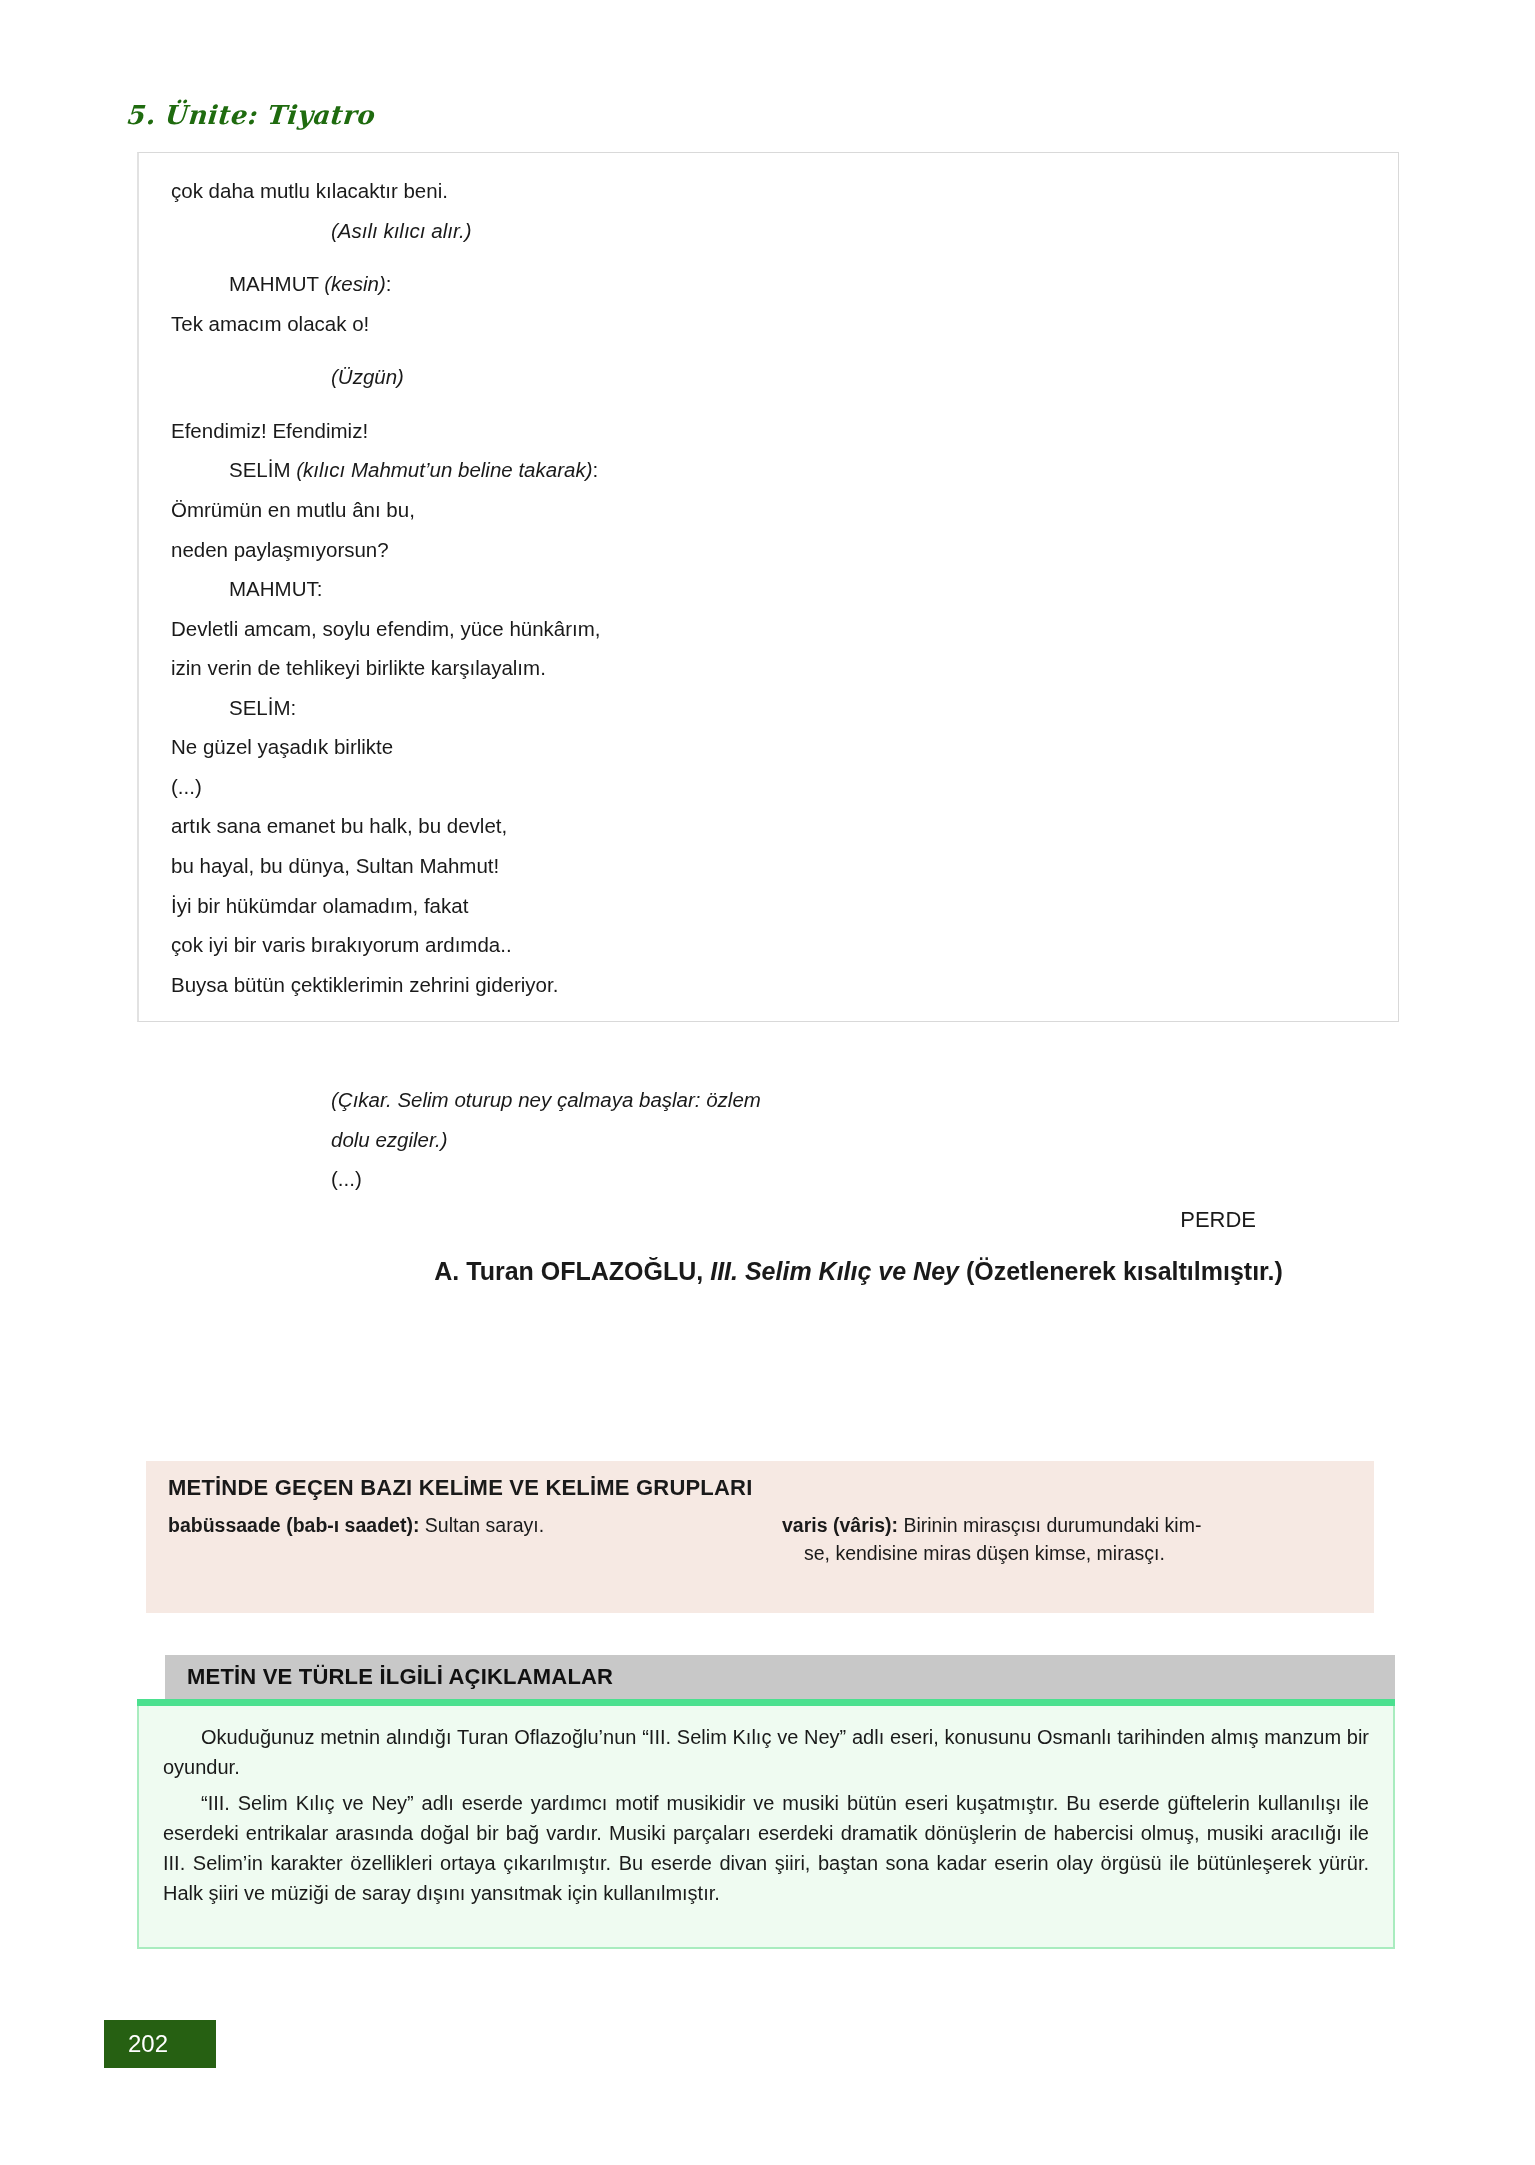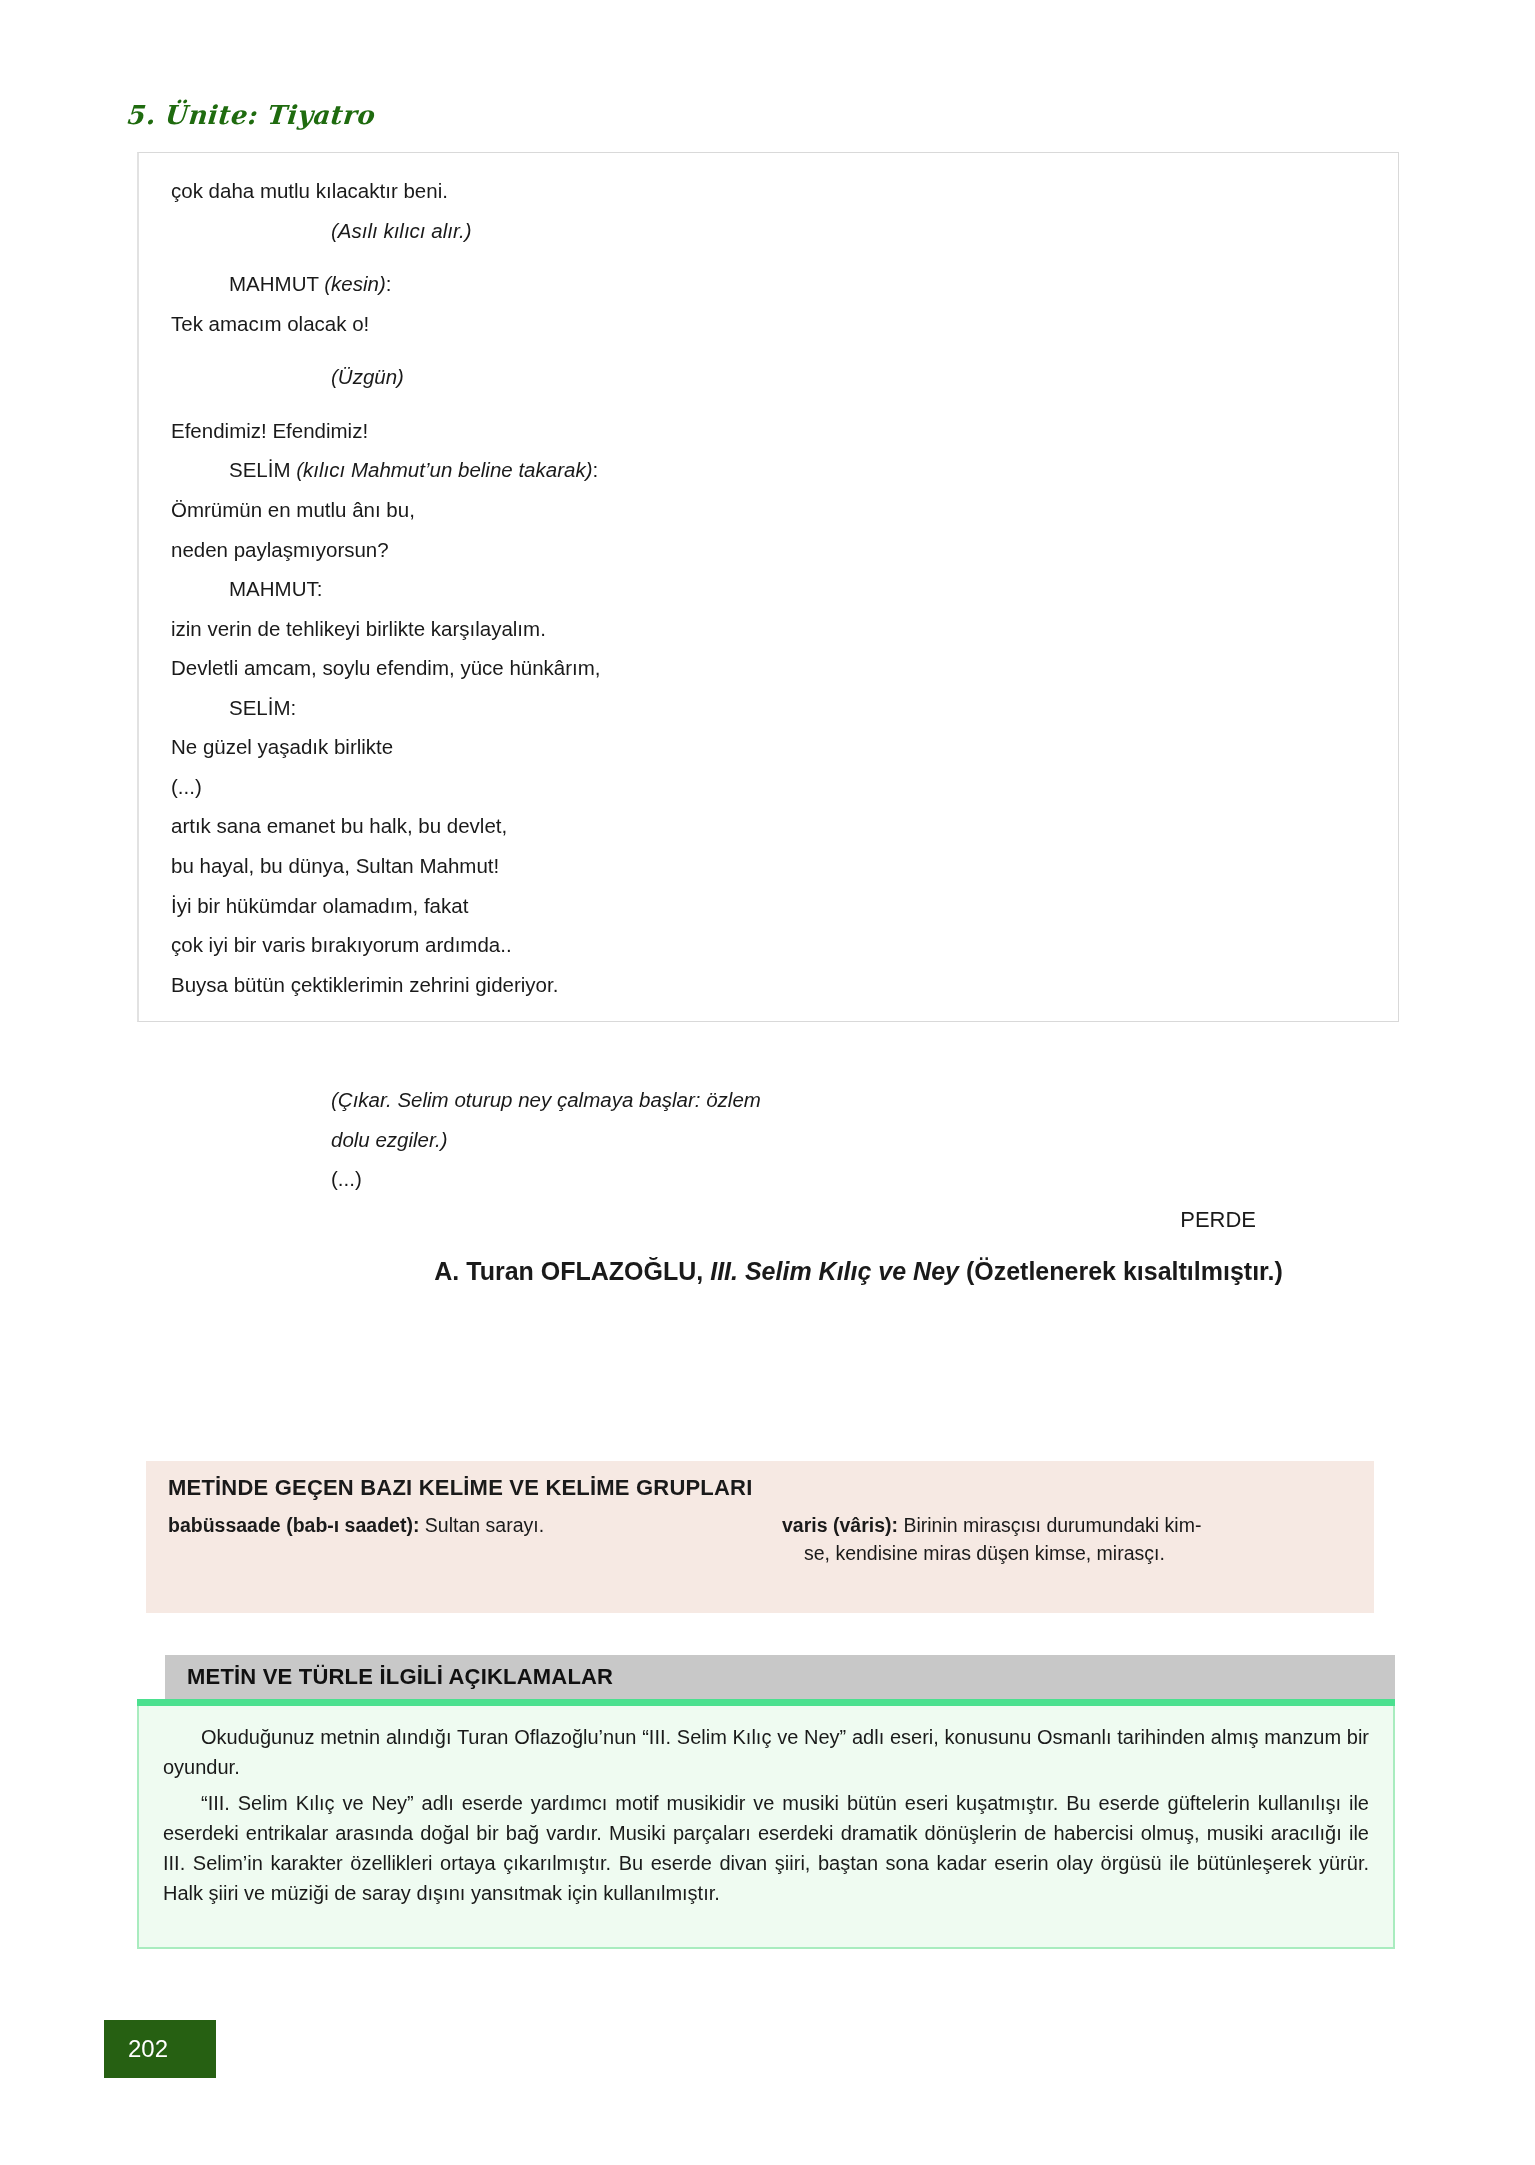--- a/index.html
+++ b/index.html
@@ -144,21 +144,21 @@
     text-align: justify;
   }
   .expl-body p { margin: 0 0 6px 0; text-indent: 38px; }
 
   
   .page-number {
     position: absolute;
     left: 104px;
     top: 2020px;
     width: 112px;
-    height: 58px;
+    height: 48px;
     background: #266012;
     color: #ffffff;
     font-size: 24px;
     display: flex;
     align-items: center;
     padding-left: 24px;
     box-sizing: border-box;
   }
 </style>
 </head>
@@ -178,22 +178,22 @@
     <div class="blank-sm"></div>
     <div class="stage-center">(Üzgün)</div>
     <div class="blank-sm"></div>
     <div class="speech-line">Efendimiz! Efendimiz!</div>
 
     <div class="speaker-line"><span>SELİM</span> <span class="it">(kılıcı Mahmut’un beline takarak)</span><span>:</span></div>
     <div class="speech-line">Ömrümün en mutlu ânı bu,</div>
     <div class="speech-line">neden paylaşmıyorsun?</div>
 
     <div class="speaker-line">MAHMUT:</div>
+    <div class="speech-line">Devletli amcam, soylu efendim, yüce hünkârım,</div>
     <div class="speech-line">izin verin de tehlikeyi birlikte karşılayalım.</div>
-    <div class="speech-line">Devletli amcam, soylu efendim, yüce hünkârım,</div>
 
     <div class="speaker-line">SELİM:</div>
     <div class="speech-line">Ne güzel yaşadık birlikte</div>
     <div class="speech-line">(...)</div>
     <div class="speech-line">artık sana emanet bu halk, bu devlet,</div>
     <div class="speech-line">bu hayal, bu dünya, Sultan Mahmut!</div>
     <div class="speech-line">İyi bir hükümdar olamadım, fakat</div>
     <div class="speech-line">çok iyi bir varis bırakıyorum ardımda..</div>
     <div class="speech-line">Buysa bütün çektiklerimin zehrini gideriyor.</div>
 

